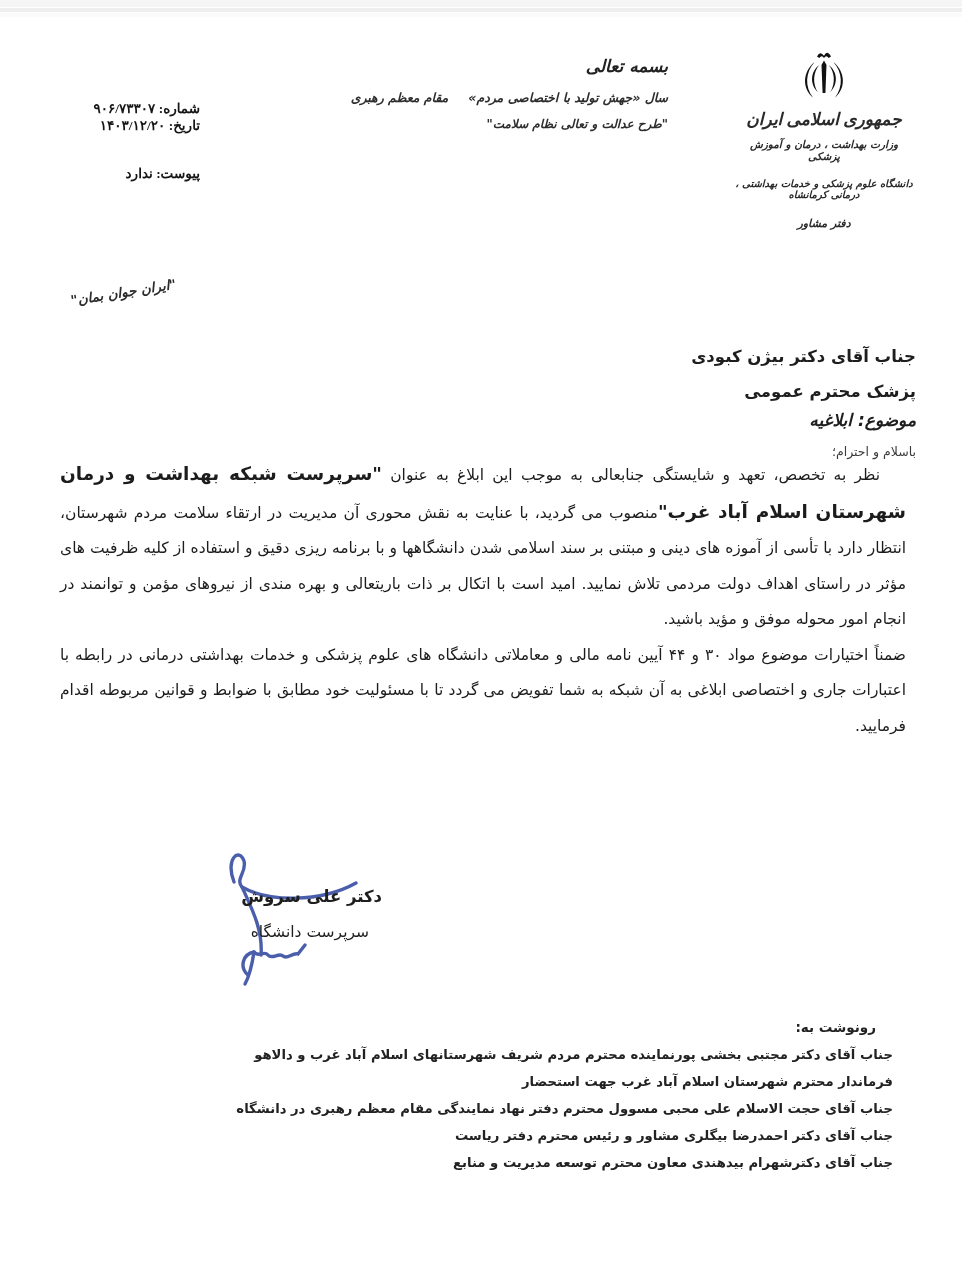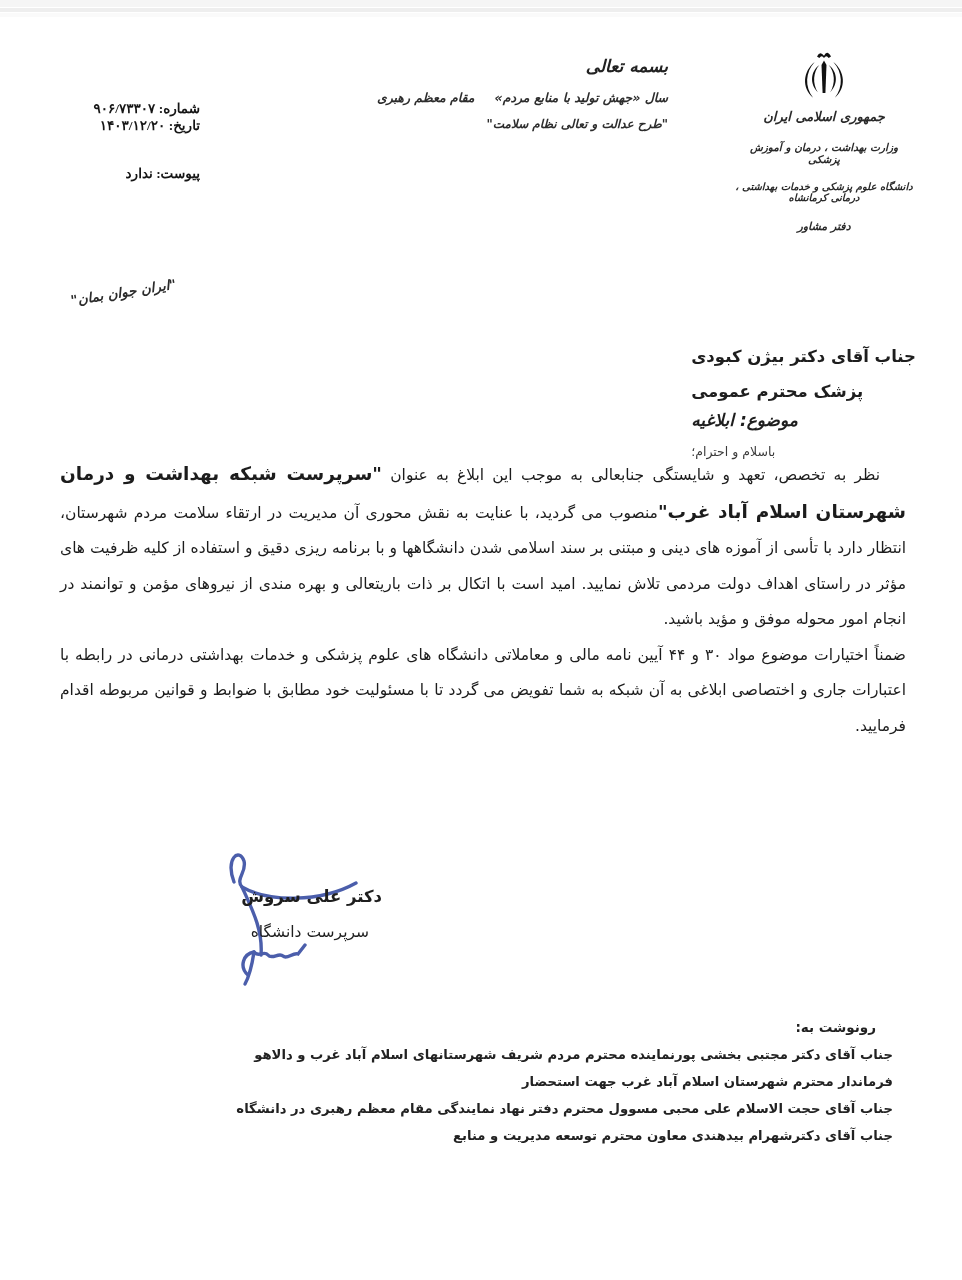--- a/index.html
+++ b/index.html
@@ -15,22 +15,22 @@
   }
   
   .scan-band1{position:absolute;top:0;left:0;right:0;height:7px;background:#f5f5f5;}
   .scan-band2{position:absolute;top:8px;left:0;right:0;height:4px;background:#eeeeee;}
   .scan-band3{position:absolute;top:13px;left:0;right:0;height:4px;background:#fafafa;}
 
   
   .lh-right{position:absolute;top:48px;right:48px;width:180px;text-align:center;}
   .lh-right .emblem{display:block;margin:0 auto;}
   .lh-line{font-style:italic;font-weight:600;color:#2a2a2a;}
-  .lh-country{font-size:13px;margin-top:5px;}
-  .lh-ministry{font-size:10.5px;margin-top:17px;}
+  .lh-country{font-size:17px;margin-top:5px;font-family:Liberation Serif, serif;}
+  .lh-ministry{font-size:10.5px;margin-top:8px;}
   .lh-university{font-size:10px;margin-top:16px;letter-spacing:.2px;}
   .lh-office{font-size:11px;margin-top:17px;}
 
   
   .lh-center{position:absolute;top:56px;left:330px;width:310px;text-align:right;margin-left:28px;}
   .besmellah{font-size:17px;font-style:italic;font-weight:700;color:#222;}
   .year-line{margin-top:14px;font-size:12.5px;font-style:italic;font-weight:600;color:#2d2d2d;white-space:nowrap;}
   .year-attr{margin-right:20px;}
   .plan-line{margin-top:12px;font-size:12px;font-style:italic;font-weight:600;color:#2d2d2d;}
 
@@ -42,21 +42,21 @@
 
   
   .slogan-stamp{
     position:absolute;top:284px;left:70px;
     transform:rotate(-9deg);
     font-size:13.5px;font-style:italic;font-weight:600;color:#2b2b2b;
     white-space:nowrap;
   }
 
   
-  .recipient{position:absolute;top:347px;right:46px;text-align:left;}
+  .recipient{position:absolute;top:347px;right:46px;text-align:right;}
   .rc-name{font-size:16.5px;font-weight:700;}
   .rc-title{font-size:16.5px;font-weight:700;margin-top:16px;}
   .rc-subject{font-size:17px;font-weight:700;font-style:italic;margin-top:9px;}
   .rc-salut{font-size:12.5px;font-weight:400;color:#3a3a3a;margin-top:14px;}
 
   
   .body-text{
     position:absolute;top:456px;right:56px;left:60px;
     font-size:15.5px;line-height:35.5px;text-align:justify;color:#1c1c1c;
   }
@@ -101,21 +101,21 @@
     </svg>
     <div class="lh-line lh-country">جمهوری اسلامی ایران</div>
     <div class="lh-line lh-ministry">وزارت بهداشت ، درمان و آموزش پزشکی</div>
     <div class="lh-line lh-university">دانشگاه علوم پزشکی و خدمات بهداشتی ، درمانی کرمانشاه</div>
     <div class="lh-line lh-office">دفتر مشاور</div>
   </div>
 
   <div class="lh-center">
     <div class="besmellah">بسمه تعالی</div>
     <div class="year-line">
-      <span>سال «جهش تولید با منابع مردم»</span><span class="year-attr">مقام معظم رهبری</span>
+      <span>سال «جهش تولید با اختصاصی مردم»</span><span class="year-attr">مقام معظم رهبری</span>
     </div>
     <div class="plan-line">"طرح عدالت و تعالی نظام سلامت"</div>
   </div>
 
   <div class="lh-left">
     <div class="row row-number">
       <span>شماره:</span>
       <span>۹۰۶/۷۳۳۰۷</span>
     </div>
     <div class="row row-date">
@@ -153,16 +153,17 @@
     </svg>
     <div class="sig-name">دکتر علی سروش</div>
     <div class="sig-title">سرپرست دانشگاه</div>
   </div>
 
   <div class="cc">
     <div class="cc-label">رونوشت به:</div>
     <div class="cc-item">جناب آقای دکتر مجتبی بخشی پورنماینده محترم مردم شریف شهرستانهای اسلام آباد غرب و دالاهو</div>
     <div class="cc-item">فرماندار محترم شهرستان اسلام آباد غرب جهت استحضار</div>
     <div class="cc-item">جناب آقای حجت الاسلام علی محبی مسوول محترم دفتر نهاد نمایندگی مقام معظم رهبری در دانشگاه</div>
+    <div class="cc-item">جناب آقای دکتر احمدرضا بیگلری مشاور و رئیس محترم دفتر ریاست</div>
     <div class="cc-item">جناب آقای دکترشهرام بیدهندی معاون محترم توسعه مدیریت و منابع</div>
   </div>
 
 </div>
 
 </body></html>

